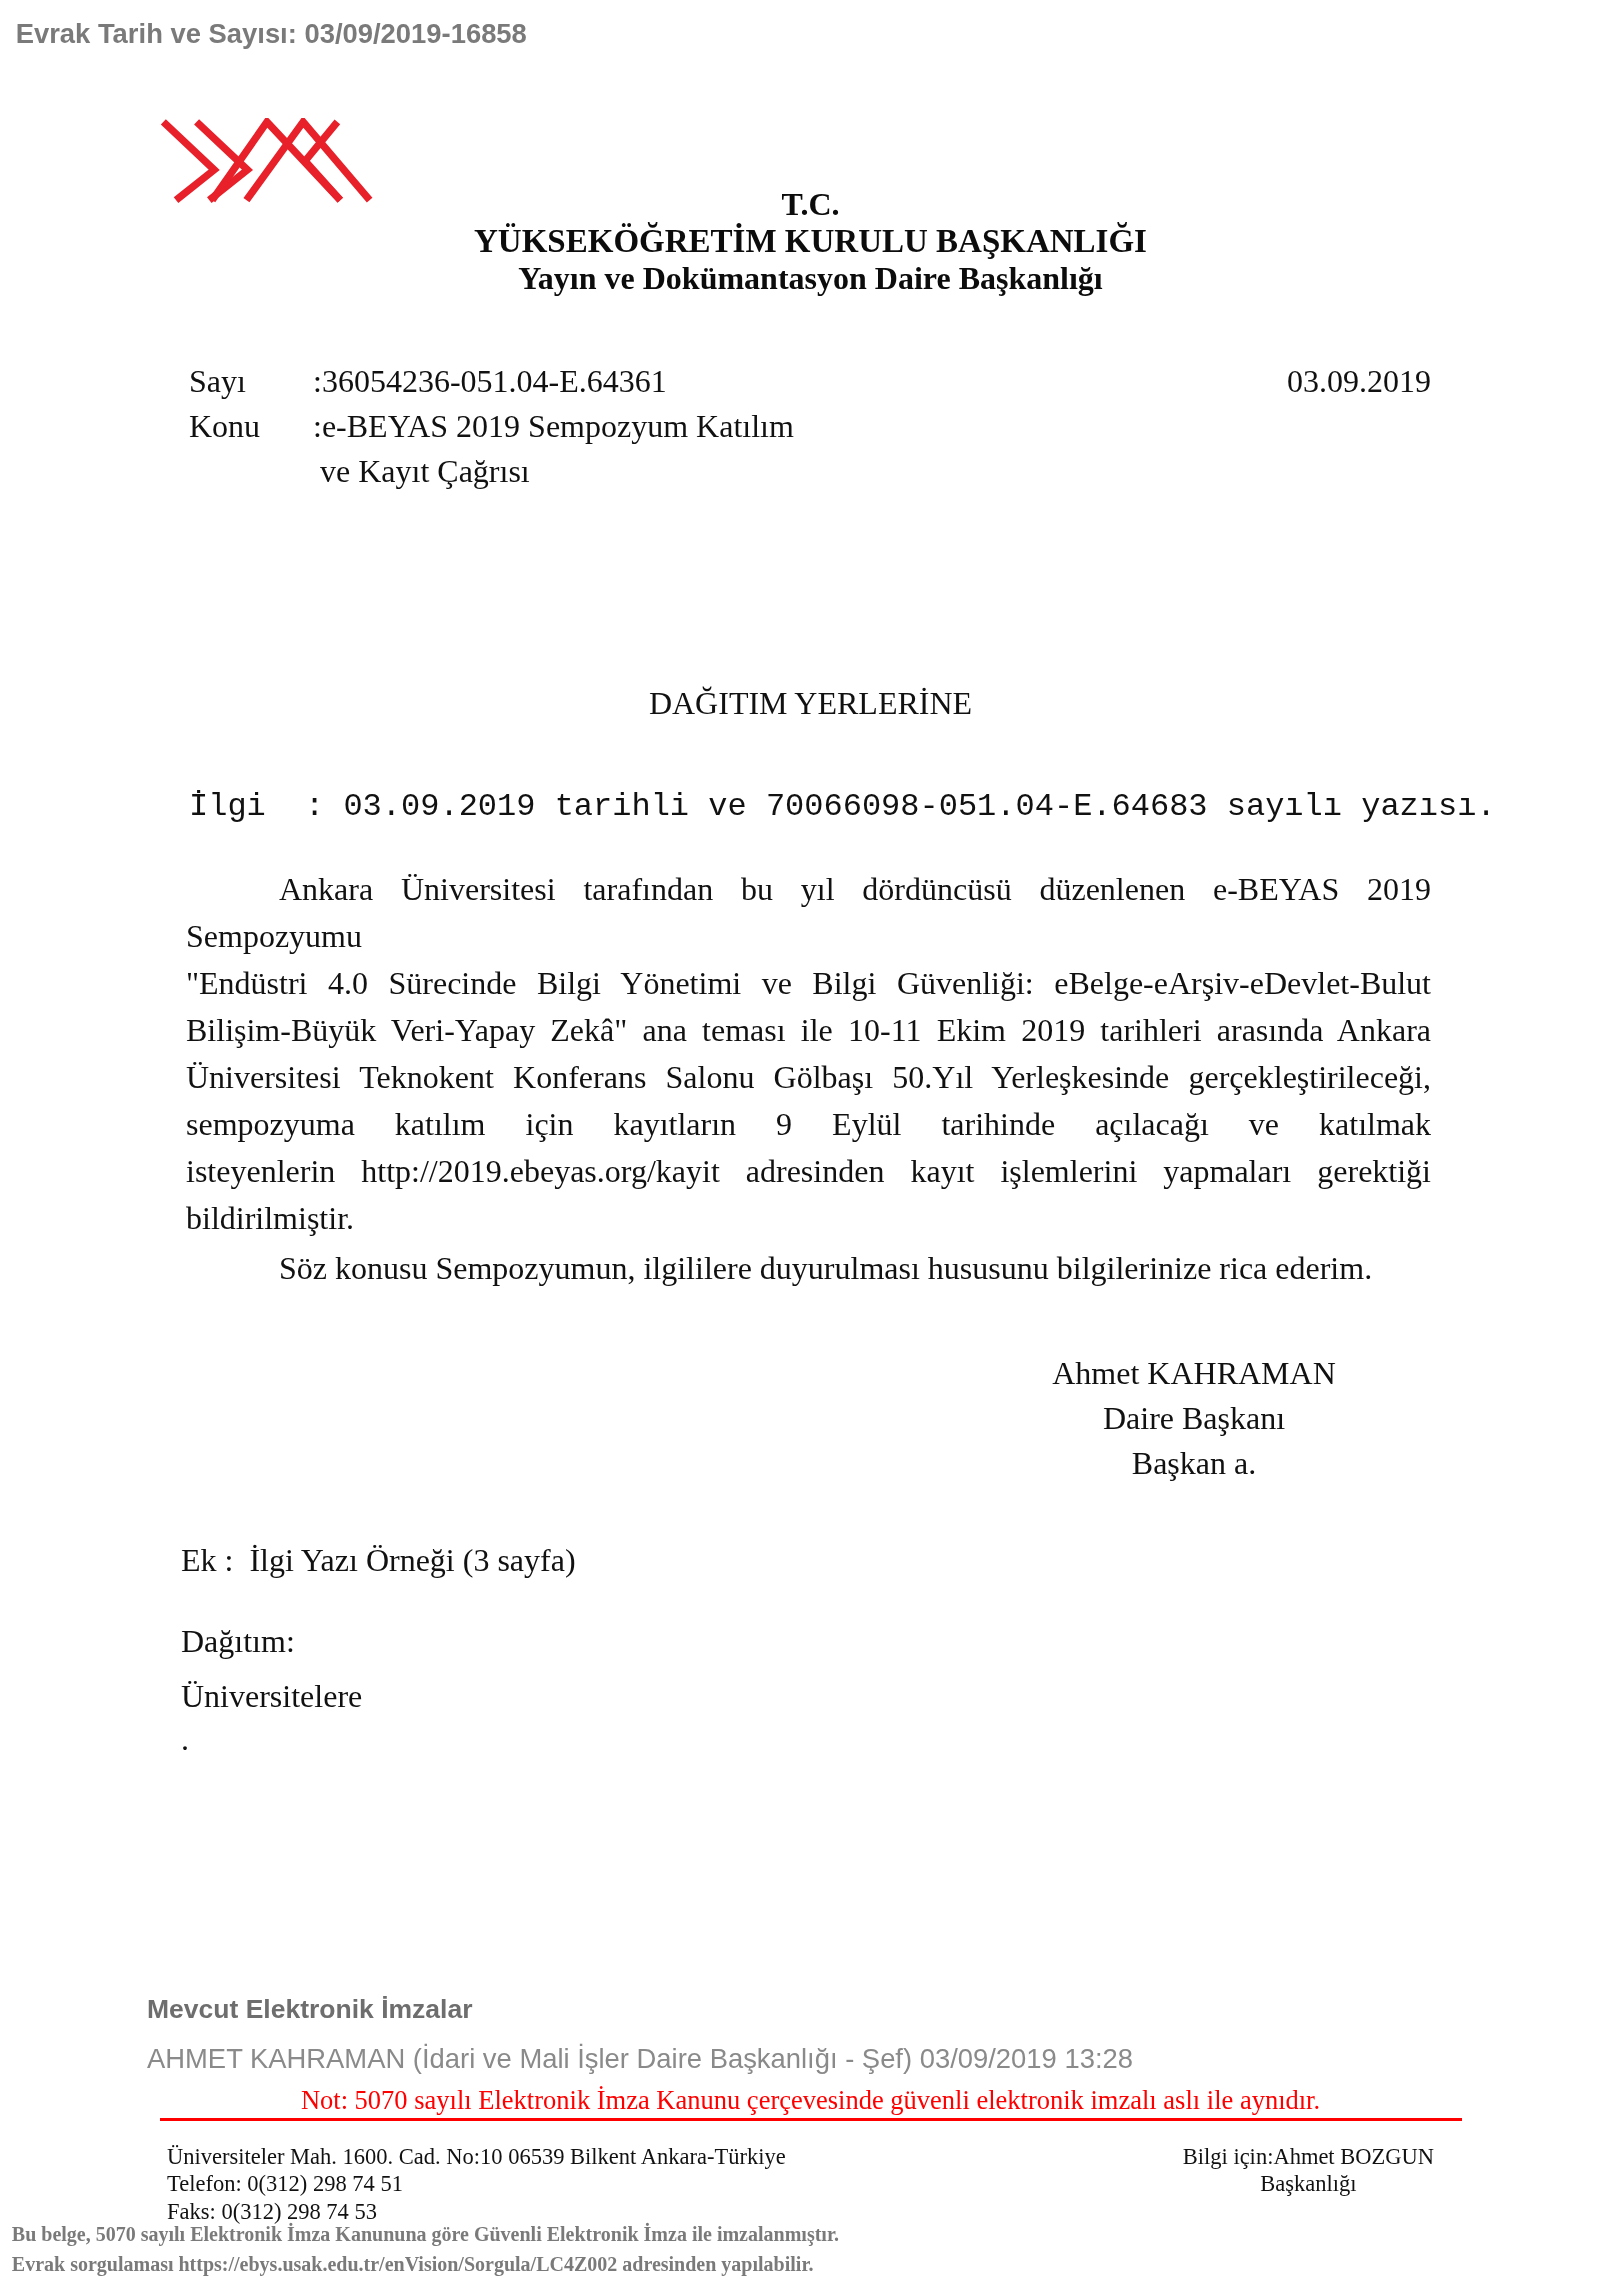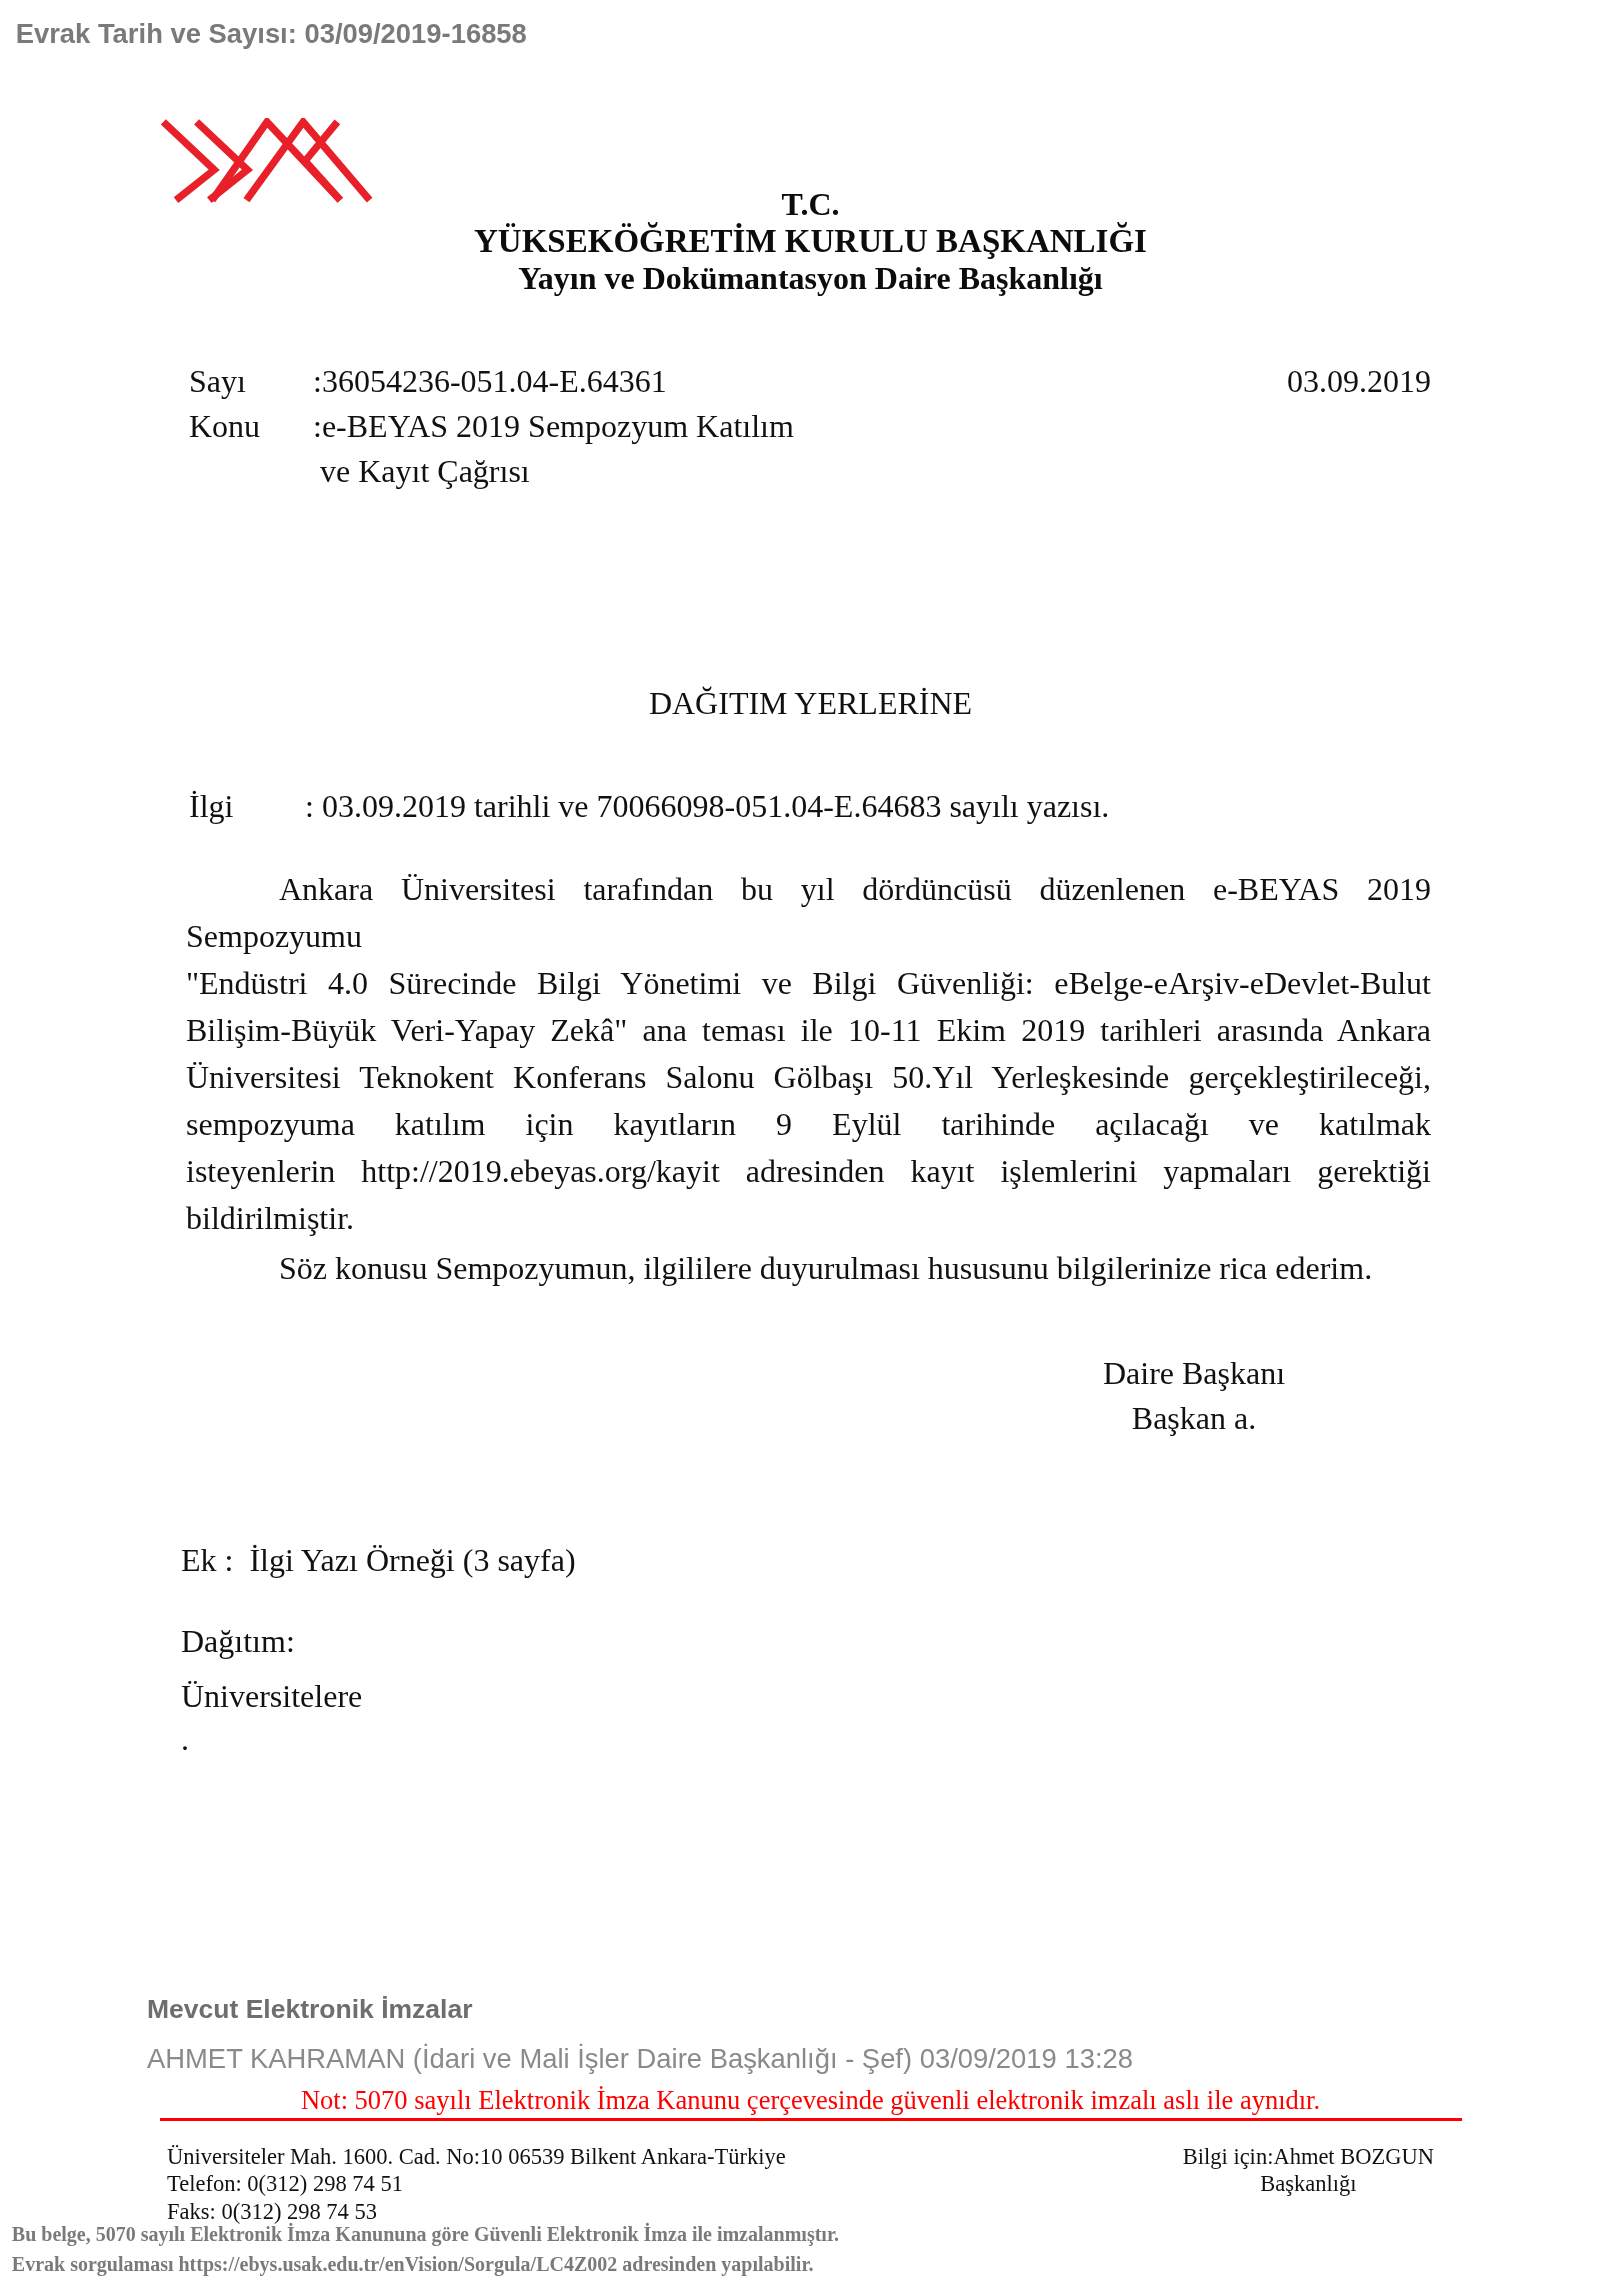--- a/index.html
+++ b/index.html
@@ -42,21 +42,21 @@
   .meta-label { width: 124px; flex: 0 0 124px; }
   .meta-cont { padding-left: 131px; }
   .doc-date { right: 190px; top: 359px; font-size: 32px; line-height: 45px; }
 
   .dagitim-heading {
     left: 0; top: 685px; width: 100%;
     text-align: center;
     font-size: 32px;
   }
 
-  .ilgi { left: 189px; top: 788px; font-size: 32px; display: flex; }
+  .ilgi { left: 189px; top: 788px; font-size: 32px; display: flex; font-family: Liberation Mono, monospace; }
   .ilgi-label { width: 116px; flex: 0 0 116px; }
 
   
   .body-par { left: 186px; top: 866px; width: 1245px; font-size: 32px; }
   .body-line {
     line-height: 47px;
     text-align: justify;
     text-align-last: justify;
     -moz-text-align-last: justify;
   }
@@ -164,20 +164,21 @@
     <div class="body-line">"Endüstri 4.0 Sürecinde Bilgi Yönetimi ve Bilgi Güvenliği: eBelge-eArşiv-eDevlet-Bulut</div>
     <div class="body-line">Bilişim-Büyük Veri-Yapay Zekâ" ana teması ile 10-11 Ekim 2019 tarihleri arasında Ankara</div>
     <div class="body-line">Üniversitesi Teknokent Konferans Salonu Gölbaşı 50.Yıl Yerleşkesinde gerçekleştirileceği,</div>
     <div class="body-line">sempozyuma katılım için kayıtların 9 Eylül tarihinde açılacağı ve katılmak</div>
     <div class="body-line">isteyenlerin http://2019.ebeyas.org/kayit adresinden kayıt işlemlerini yapmaları gerektiği</div>
     <div class="body-line">bildirilmiştir.</div>
   </div>
 <div class="abs body-par2">Söz konusu Sempozyumun, ilgililere duyurulması hususunu bilgilerinize rica ederim.</div>
 
 <div class="abs signature">
+  <div>Ahmet KAHRAMAN</div>
   <div>Daire Başkanı</div>
   <div>Başkan a.</div>
 </div>
 
 <div class="abs ek-line">Ek :  İlgi Yazı Örneği (3 sayfa)</div>
 <div class="abs dagitim-label">Dağıtım:</div>
 <div class="abs dagitim-item">Üniversitelere</div>
 <div class="abs dagitim-dot">.</div>
 
 <div class="abs esign-heading">Mevcut Elektronik İmzalar</div>

